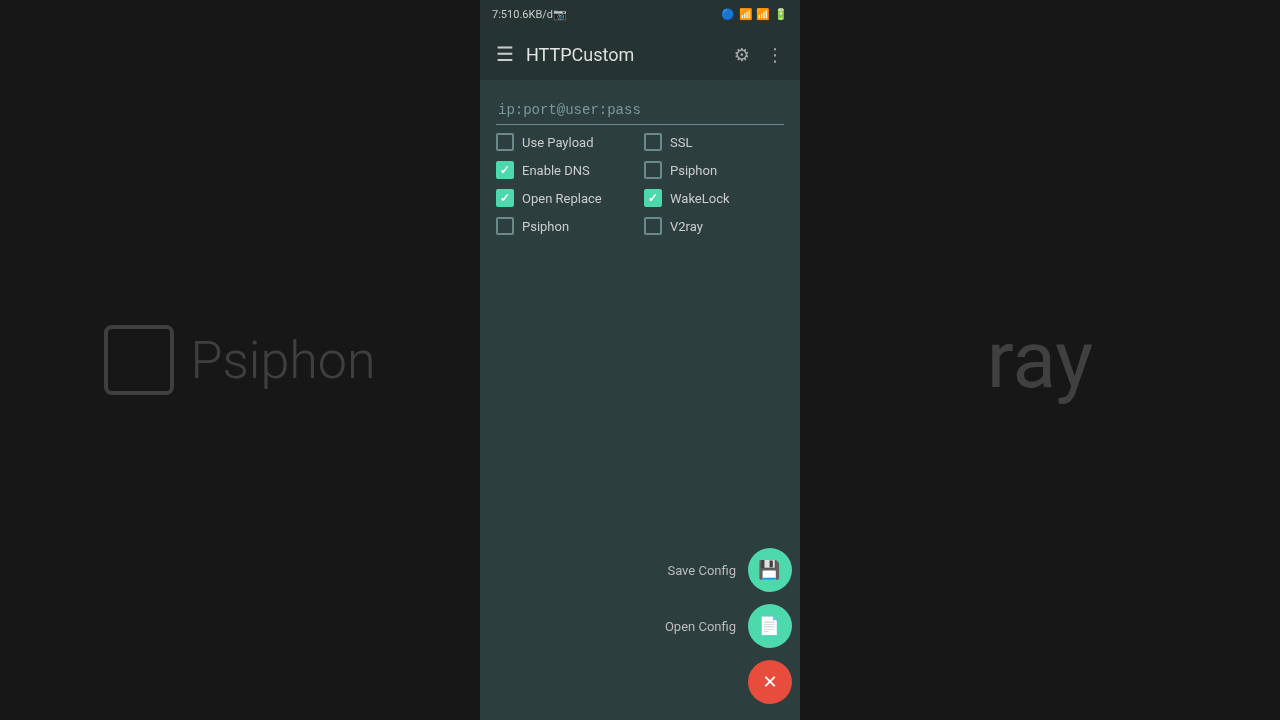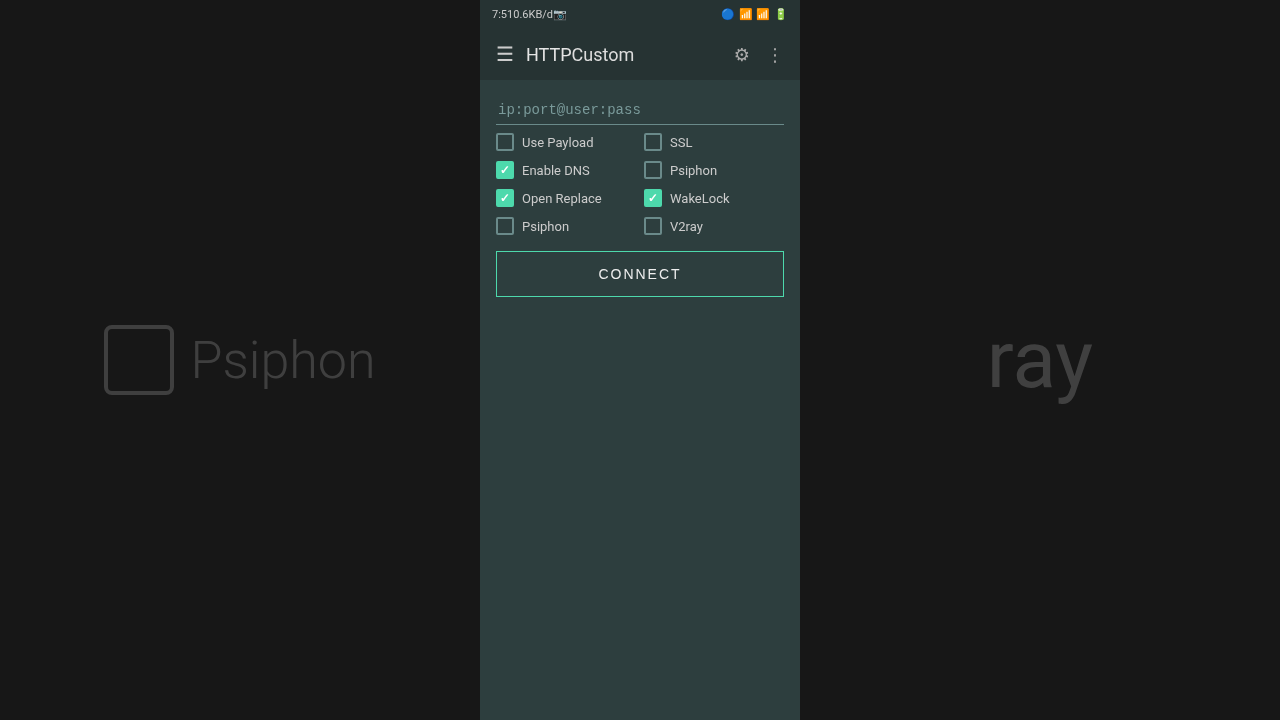--- a/index.html
+++ b/index.html
@@ -377,19 +377,41 @@
         <span class="checkbox-label">Psiphon</span>
       </div>
 
       <div class="checkbox-item">
         <div class="checkbox"></div>
         <span class="checkbox-label">V2ray</span>
       </div>
 
     </div>
 
-    <button class="connect-button">CONNECT</button>
 
     <div class="spacer"></div>
   </div>
 
+  <div class="fab-area">
+
+    <div class="fab-row">
+      <span class="fab-label">Save Config</span>
+      <button class="fab-button">
+        <span>💾</span>
+      </button>
+    </div>
+
+    <div class="fab-row">
+      <span class="fab-label">Open Config</span>
+      <button class="fab-button">
+        <span>📄</span>
+      </button>
+    </div>
+
+    <div class="fab-row">
+      <button class="fab-button fab-close">
+        <span>✕</span>
+      </button>
+    </div>
+
+  </div>
 
 </div>
 
 </body></html>

